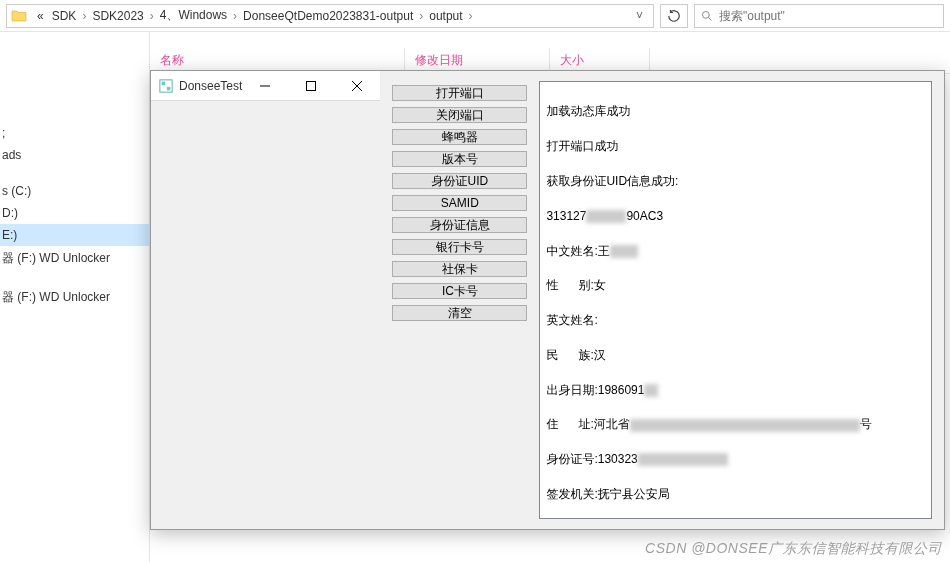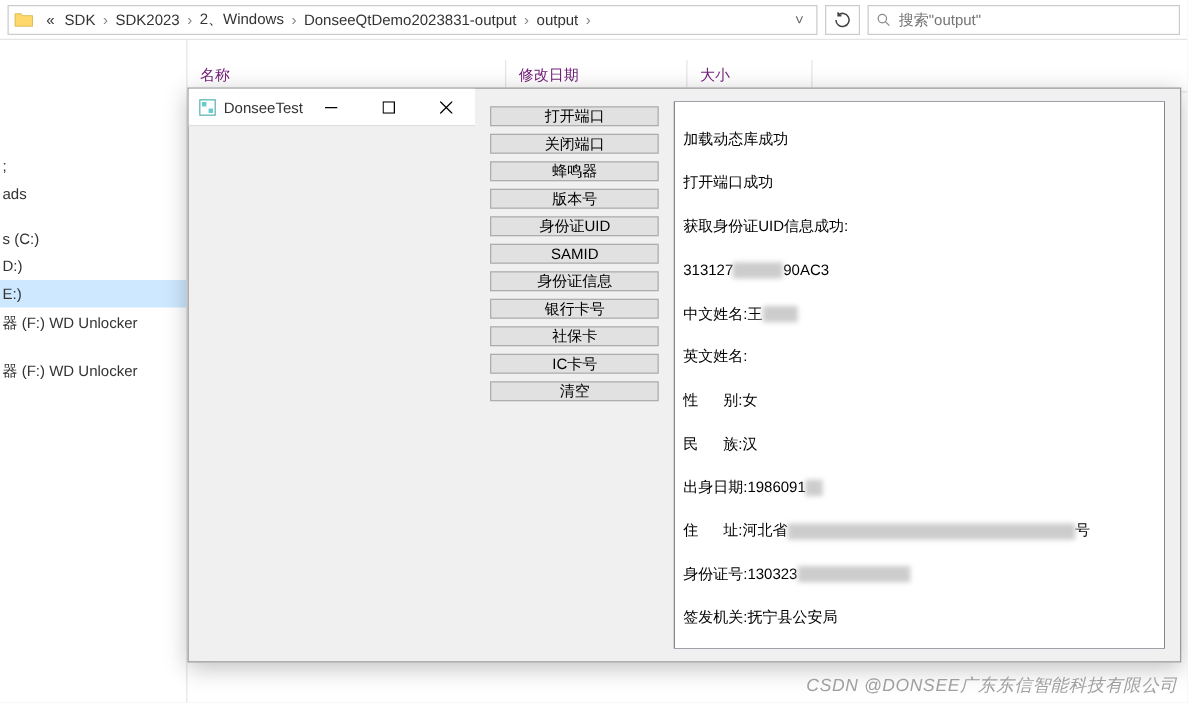--- a/index.html
+++ b/index.html
@@ -17,21 +17,21 @@
     .search-box input { border: none; outline: none; flex: 1; font-size: 12px; color: #333; background: transparent; }
     
     
     .explorer-body { display: flex; height: calc(100% - 32px); }
     .sidebar { width: 150px; border-right: 1px solid #e5e5e5; padding-top: 90px; }
     .sidebar-item { padding: 4px 6px 4px 2px; color: #333; white-space: nowrap; overflow: hidden; text-overflow: ellipsis; }
     .sidebar-item.selected { background: #cde8ff; }
     .sidebar-spacer { height: 14px; }
     
     .main-area { flex: 1; position: relative; }
-    .column-headers { display: flex; height: 26px; align-items: center; border-bottom: 1px solid #e5e5e5; color: #701a75; margin-top: 16px; }
+    .column-headers { display: flex; height: 26px; align-items: center; border-bottom: 1px solid #e5e5e5; color: #ec4899; margin-top: 16px; }
     .col-h { padding: 0 10px; border-right: 1px solid #e5e5e5; height: 100%; display: flex; align-items: center; }
     .col-name { width: 255px; }
     .col-date { width: 145px; font-family: Liberation Mono, monospace; }
     .col-type { width: 115px; }
     .col-size { width: 100px; }
     
     
     .app-window { position: absolute; left: 150px; top: 70px; width: 795px; height: 460px; background: #f0f0f0; border: 1px solid #999; box-shadow: 0 4px 18px rgba(0,0,0,0.25); display: flex; flex-direction: row; }
     .titlebar { height: 30px; background: #fff; display: flex; align-items: center; padding-left: 8px; border-bottom: 1px solid #ddd; }
     .titlebar-icon { width: 14px; height: 14px; margin-right: 6px; }
@@ -55,21 +55,21 @@
 <div class="toolbar">
   <div class="breadcrumb-wrap">
     <svg class="folder-icon" viewBox="0 0 16 16">
         <path fill="#ffd86b" stroke="#c9a227" stroke-width="0.5" d="M1 3h5l1 1.5h8v8.5H1z"></path>
       </svg>
     <span class="crumb">«</span>
     <span class="crumb">SDK</span>
       <span class="crumb-sep">›</span>
     <span class="crumb">SDK2023</span>
       <span class="crumb-sep">›</span>
-    <span class="crumb">2、Windows</span>
+    <span class="crumb">4、Windows</span>
       <span class="crumb-sep">›</span>
     <span class="crumb">DonseeQtDemo2023831-output</span>
       <span class="crumb-sep">›</span>
     <span class="crumb">output</span>
       <span class="crumb-sep">›</span>
     <span class="dropdown-arrow">˅</span>
   </div>
   <div class="refresh-btn">
     <svg width="14" height="14" viewBox="0 0 16 16">
         <path fill="none" stroke="#444" stroke-width="1.4" d="M2 8a6 6 0 1 0 2-4.5M4 1v3h3"></path>
@@ -145,22 +145,22 @@
       <button class="app-btn">社保卡</button>
       <button class="app-btn">IC卡号</button>
       <button class="app-btn">清空</button>
     </div>
     <div class="output-box">
 <div class="output-line"><span>加载动态库成功</span></div>
 <div class="output-line"><span>打开端口成功</span></div>
 <div class="output-line"><span>获取身份证UID信息成功:</span></div>
 <div class="output-line"><span>313127</span><span class="blur-box" style="width:40px"></span><span>90AC3</span></div>
 <div class="output-line"><span>中文姓名:王</span><span class="blur-box" style="width:28px"></span></div>
+<div class="output-line"><span>性      别:女</span></div>
 <div class="output-line"><span>英文姓名:</span></div>
-<div class="output-line"><span>性      别:女</span></div>
 <div class="output-line"><span>民      族:汉</span></div>
 <div class="output-line"><span>出身日期:1986091</span><span class="blur-box" style="width:14px"></span></div>
 <div class="output-line"><span>住      址:河北省</span><span class="blur-box" style="width:230px"></span><span>号</span></div>
 <div class="output-line"><span>身份证号:130323</span><span class="blur-box" style="width:90px"></span></div>
 <div class="output-line"><span>签发机关:抚宁县公安局</span></div>
 
 
 
 
 

